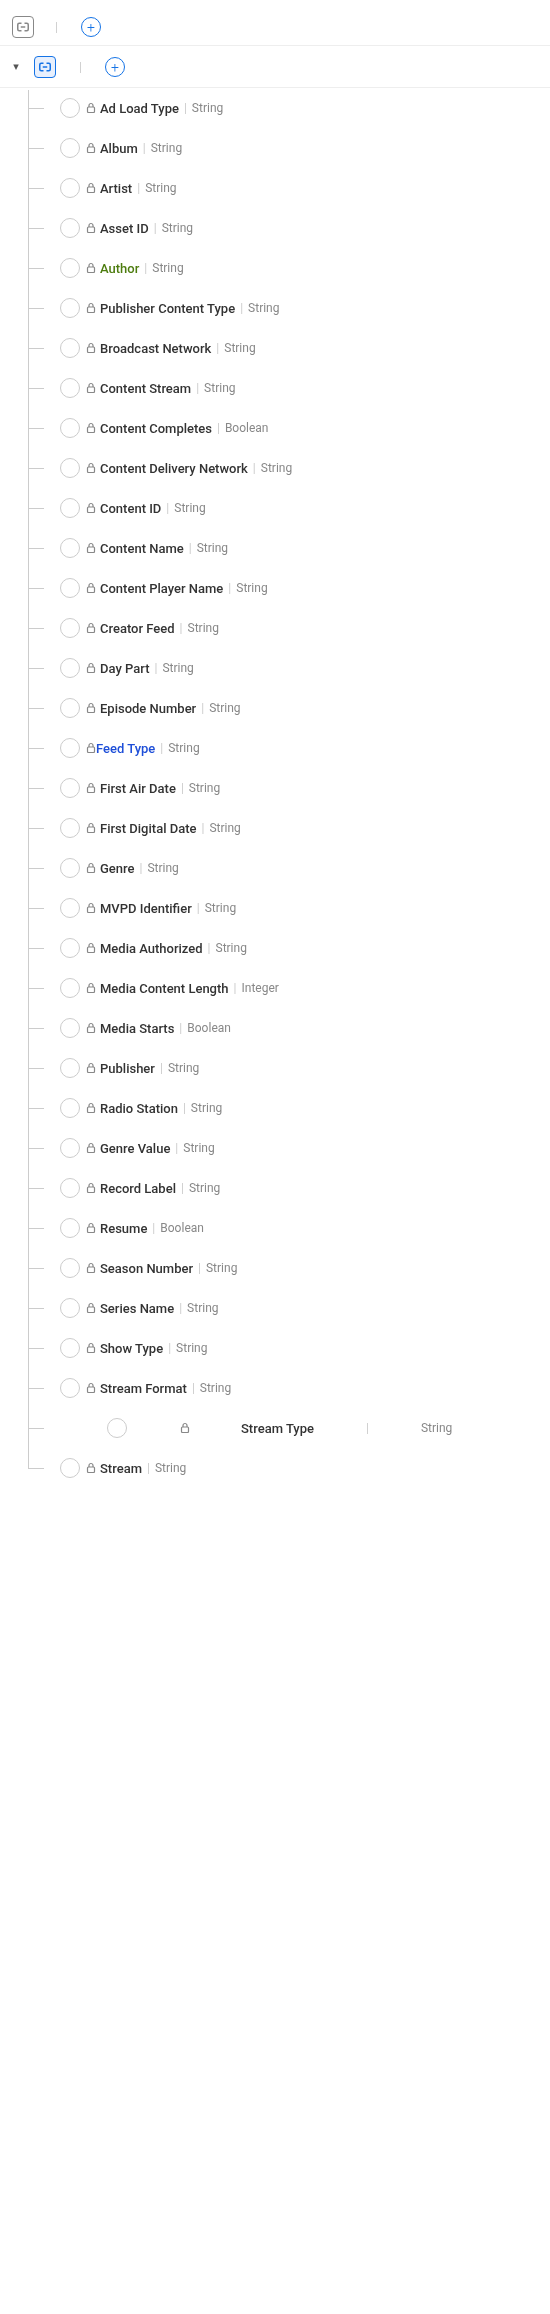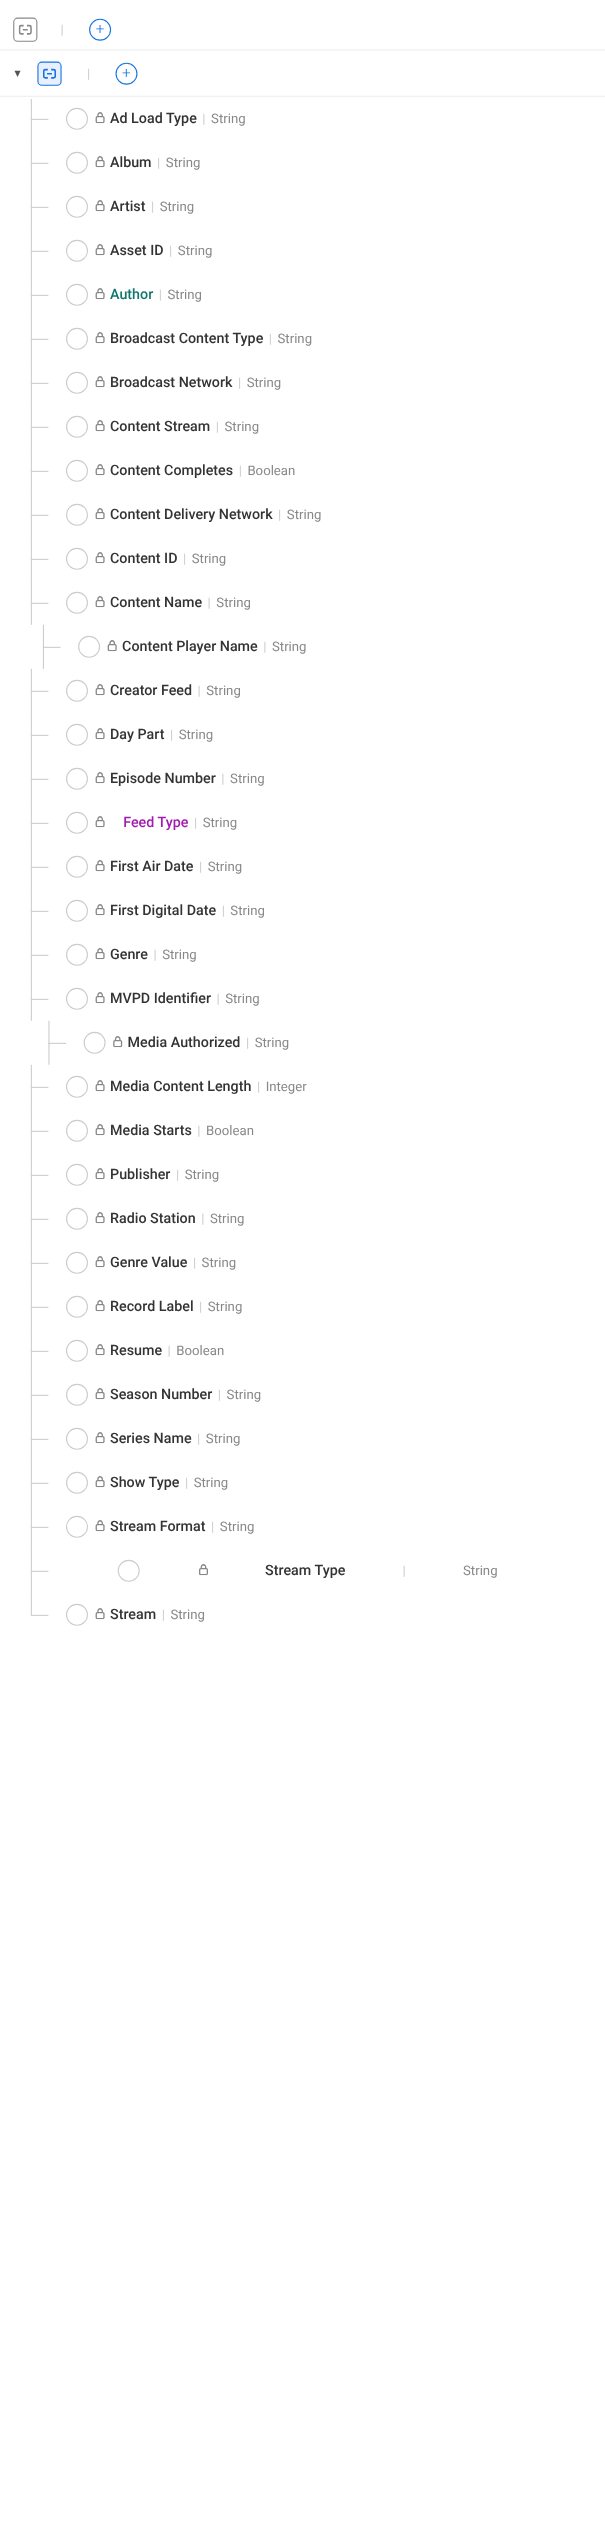--- a/index.html
+++ b/index.html
@@ -175,35 +175,35 @@
       <div style="display: flex; align-items: center; min-height: 36px; padding: 2px 0px; position: relative;">
         <div style="width: 60px; flex-shrink: 0; position: relative; height: 36px;">
           <div style="position: absolute; left: 28px; top: -2px; bottom: -2px; width: 1px; background: rgb(204, 204, 204);"></div>
           <div style="position: absolute; left: 28px; top: 50%; width: 16px; height: 1px; background: rgb(204, 204, 204);"></div>
         </div>
         <div style="width: 20px; height: 20px; border-radius: 50%; border: 1.5px solid rgb(204, 204, 204); background: rgb(255, 255, 255); flex-shrink: 0;"></div>
         <span style="color: rgb(136, 136, 136); font-size: 10px; margin-left: 6px; flex-shrink: 0;"><svg width="10" height="11" viewBox="0 0 10 11" fill="none">
     <rect x="1.5" y="5" width="7" height="5.5" rx="1" stroke="#888" stroke-width="1.2"></rect>
     <path d="M3 5V3.5a2 2 0 0 1 4 0V5" stroke="#888" stroke-width="1.2"></path>
   </svg></span>
-        <span style="font-size: 13px; color: #0f766e; font-weight: 500; margin-left: 4px;">Author</span>
-        <span style="color: rgb(204, 204, 204); margin: 0px 5px; font-size: 12px;">|</span>
-        <span style="font-size: 12px; color: rgb(136, 136, 136);">String</span>
-      </div>
-      <div style="display: flex; align-items: center; min-height: 36px; padding: 2px 0px; position: relative;">
-        <div style="width: 60px; flex-shrink: 0; position: relative; height: 36px;">
-          <div style="position: absolute; left: 28px; top: -2px; bottom: -2px; width: 1px; background: rgb(204, 204, 204);"></div>
-          <div style="position: absolute; left: 28px; top: 50%; width: 16px; height: 1px; background: rgb(204, 204, 204);"></div>
-        </div>
-        <div style="width: 20px; height: 20px; border-radius: 50%; border: 1.5px solid rgb(204, 204, 204); background: rgb(255, 255, 255); flex-shrink: 0;"></div>
-        <span style="color: rgb(136, 136, 136); font-size: 10px; margin-left: 6px; flex-shrink: 0;"><svg width="10" height="11" viewBox="0 0 10 11" fill="none">
-    <rect x="1.5" y="5" width="7" height="5.5" rx="1" stroke="#888" stroke-width="1.2"></rect>
-    <path d="M3 5V3.5a2 2 0 0 1 4 0V5" stroke="#888" stroke-width="1.2"></path>
-  </svg></span>
-        <span style="font-size: 13px; color: rgb(51, 51, 51); font-weight: 500; margin-left: 4px;">Broadcast Content Type</span>
+        <span style="font-size: 13px; color: #4d7c0f; font-weight: 500; margin-left: 4px;">Author</span>
+        <span style="color: rgb(204, 204, 204); margin: 0px 5px; font-size: 12px;">|</span>
+        <span style="font-size: 12px; color: rgb(136, 136, 136);">String</span>
+      </div>
+      <div style="display: flex; align-items: center; min-height: 36px; padding: 2px 0px; position: relative;">
+        <div style="width: 60px; flex-shrink: 0; position: relative; height: 36px;">
+          <div style="position: absolute; left: 28px; top: -2px; bottom: -2px; width: 1px; background: rgb(204, 204, 204);"></div>
+          <div style="position: absolute; left: 28px; top: 50%; width: 16px; height: 1px; background: rgb(204, 204, 204);"></div>
+        </div>
+        <div style="width: 20px; height: 20px; border-radius: 50%; border: 1.5px solid rgb(204, 204, 204); background: rgb(255, 255, 255); flex-shrink: 0;"></div>
+        <span style="color: rgb(136, 136, 136); font-size: 10px; margin-left: 6px; flex-shrink: 0;"><svg width="10" height="11" viewBox="0 0 10 11" fill="none">
+    <rect x="1.5" y="5" width="7" height="5.5" rx="1" stroke="#888" stroke-width="1.2"></rect>
+    <path d="M3 5V3.5a2 2 0 0 1 4 0V5" stroke="#888" stroke-width="1.2"></path>
+  </svg></span>
+        <span style="font-size: 13px; color: rgb(51, 51, 51); font-weight: 500; margin-left: 4px;">Publisher Content Type</span>
         <span style="color: rgb(204, 204, 204); margin: 0px 5px; font-size: 12px;">|</span>
         <span style="font-size: 12px; color: rgb(136, 136, 136);">String</span>
       </div>
       <div style="display: flex; align-items: center; min-height: 36px; padding: 2px 0px; position: relative;">
         <div style="width: 60px; flex-shrink: 0; position: relative; height: 36px;">
           <div style="position: absolute; left: 28px; top: -2px; bottom: -2px; width: 1px; background: rgb(204, 204, 204);"></div>
           <div style="position: absolute; left: 28px; top: 50%; width: 16px; height: 1px; background: rgb(204, 204, 204);"></div>
         </div>
         <div style="width: 20px; height: 20px; border-radius: 50%; border: 1.5px solid rgb(204, 204, 204); background: rgb(255, 255, 255); flex-shrink: 0;"></div>
         <span style="color: rgb(136, 136, 136); font-size: 10px; margin-left: 6px; flex-shrink: 0;"><svg width="10" height="11" viewBox="0 0 10 11" fill="none">
@@ -277,21 +277,21 @@
         </div>
         <div style="width: 20px; height: 20px; border-radius: 50%; border: 1.5px solid rgb(204, 204, 204); background: rgb(255, 255, 255); flex-shrink: 0;"></div>
         <span style="color: rgb(136, 136, 136); font-size: 10px; margin-left: 6px; flex-shrink: 0;"><svg width="10" height="11" viewBox="0 0 10 11" fill="none">
     <rect x="1.5" y="5" width="7" height="5.5" rx="1" stroke="#888" stroke-width="1.2"></rect>
     <path d="M3 5V3.5a2 2 0 0 1 4 0V5" stroke="#888" stroke-width="1.2"></path>
   </svg></span>
         <span style="font-size: 13px; color: rgb(51, 51, 51); font-weight: 500; margin-left: 4px;">Content Name</span>
         <span style="color: rgb(204, 204, 204); margin: 0px 5px; font-size: 12px;">|</span>
         <span style="font-size: 12px; color: rgb(136, 136, 136);">String</span>
       </div>
-      <div style="display: flex; align-items: center; min-height: 36px; padding: 2px 11px; position: relative;">
+      <div style="display: flex; align-items: center; min-height: 36px; padding: 2px 0px; position: relative;">
         <div style="width: 60px; flex-shrink: 0; position: relative; height: 36px;">
           <div style="position: absolute; left: 28px; top: -2px; bottom: -2px; width: 1px; background: rgb(204, 204, 204);"></div>
           <div style="position: absolute; left: 28px; top: 50%; width: 16px; height: 1px; background: rgb(204, 204, 204);"></div>
         </div>
         <div style="width: 20px; height: 20px; border-radius: 50%; border: 1.5px solid rgb(204, 204, 204); background: rgb(255, 255, 255); flex-shrink: 0;"></div>
         <span style="color: rgb(136, 136, 136); font-size: 10px; margin-left: 6px; flex-shrink: 0;"><svg width="10" height="11" viewBox="0 0 10 11" fill="none">
     <rect x="1.5" y="5" width="7" height="5.5" rx="1" stroke="#888" stroke-width="1.2"></rect>
     <path d="M3 5V3.5a2 2 0 0 1 4 0V5" stroke="#888" stroke-width="1.2"></path>
   </svg></span>
         <span style="font-size: 13px; color: rgb(51, 51, 51); font-weight: 500; margin-left: 4px;">Content Player Name</span>
@@ -343,21 +343,21 @@
       <div style="display: flex; align-items: center; min-height: 36px; padding: 2px 0px; position: relative;">
         <div style="width: 60px; flex-shrink: 0; position: relative; height: 36px;">
           <div style="position: absolute; left: 28px; top: -2px; bottom: -2px; width: 1px; background: rgb(204, 204, 204);"></div>
           <div style="position: absolute; left: 28px; top: 50%; width: 16px; height: 1px; background: rgb(204, 204, 204);"></div>
         </div>
         <div style="width: 20px; height: 20px; border-radius: 50%; border: 1.5px solid rgb(204, 204, 204); background: rgb(255, 255, 255); flex-shrink: 0;"></div>
         <span style="color: rgb(136, 136, 136); font-size: 10px; margin-left: 6px; flex-shrink: 0;"><svg width="10" height="11" viewBox="0 0 10 11" fill="none">
     <rect x="1.5" y="5" width="7" height="5.5" rx="1" stroke="#888" stroke-width="1.2"></rect>
     <path d="M3 5V3.5a2 2 0 0 1 4 0V5" stroke="#888" stroke-width="1.2"></path>
   </svg></span>
-        <span style="font-size: 13px; color: #a21caf; font-weight: 500; margin-left: 16px;">Feed Type</span>
+        <span style="font-size: 13px; color: #1d4ed8; font-weight: 500; margin-left: 0;">Feed Type</span>
         <span style="color: rgb(204, 204, 204); margin: 0px 5px; font-size: 12px;">|</span>
         <span style="font-size: 12px; color: rgb(136, 136, 136);">String</span>
       </div>
       <div style="display: flex; align-items: center; min-height: 36px; padding: 2px 0px; position: relative;">
         <div style="width: 60px; flex-shrink: 0; position: relative; height: 36px;">
           <div style="position: absolute; left: 28px; top: -2px; bottom: -2px; width: 1px; background: rgb(204, 204, 204);"></div>
           <div style="position: absolute; left: 28px; top: 50%; width: 16px; height: 1px; background: rgb(204, 204, 204);"></div>
         </div>
         <div style="width: 20px; height: 20px; border-radius: 50%; border: 1.5px solid rgb(204, 204, 204); background: rgb(255, 255, 255); flex-shrink: 0;"></div>
         <span style="color: rgb(136, 136, 136); font-size: 10px; margin-left: 6px; flex-shrink: 0;"><svg width="10" height="11" viewBox="0 0 10 11" fill="none">
@@ -403,21 +403,21 @@
         </div>
         <div style="width: 20px; height: 20px; border-radius: 50%; border: 1.5px solid rgb(204, 204, 204); background: rgb(255, 255, 255); flex-shrink: 0;"></div>
         <span style="color: rgb(136, 136, 136); font-size: 10px; margin-left: 6px; flex-shrink: 0;"><svg width="10" height="11" viewBox="0 0 10 11" fill="none">
     <rect x="1.5" y="5" width="7" height="5.5" rx="1" stroke="#888" stroke-width="1.2"></rect>
     <path d="M3 5V3.5a2 2 0 0 1 4 0V5" stroke="#888" stroke-width="1.2"></path>
   </svg></span>
         <span style="font-size: 13px; color: rgb(51, 51, 51); font-weight: 500; margin-left: 4px;">MVPD Identifier</span>
         <span style="color: rgb(204, 204, 204); margin: 0px 5px; font-size: 12px;">|</span>
         <span style="font-size: 12px; color: rgb(136, 136, 136);">String</span>
       </div>
-      <div style="display: flex; align-items: center; min-height: 36px; padding: 2px 16px; position: relative;">
+      <div style="display: flex; align-items: center; min-height: 36px; padding: 2px 0px; position: relative;">
         <div style="width: 60px; flex-shrink: 0; position: relative; height: 36px;">
           <div style="position: absolute; left: 28px; top: -2px; bottom: -2px; width: 1px; background: rgb(204, 204, 204);"></div>
           <div style="position: absolute; left: 28px; top: 50%; width: 16px; height: 1px; background: rgb(204, 204, 204);"></div>
         </div>
         <div style="width: 20px; height: 20px; border-radius: 50%; border: 1.5px solid rgb(204, 204, 204); background: rgb(255, 255, 255); flex-shrink: 0;"></div>
         <span style="color: rgb(136, 136, 136); font-size: 10px; margin-left: 6px; flex-shrink: 0;"><svg width="10" height="11" viewBox="0 0 10 11" fill="none">
     <rect x="1.5" y="5" width="7" height="5.5" rx="1" stroke="#888" stroke-width="1.2"></rect>
     <path d="M3 5V3.5a2 2 0 0 1 4 0V5" stroke="#888" stroke-width="1.2"></path>
   </svg></span>
         <span style="font-size: 13px; color: rgb(51, 51, 51); font-weight: 500; margin-left: 4px;">Media Authorized</span>

